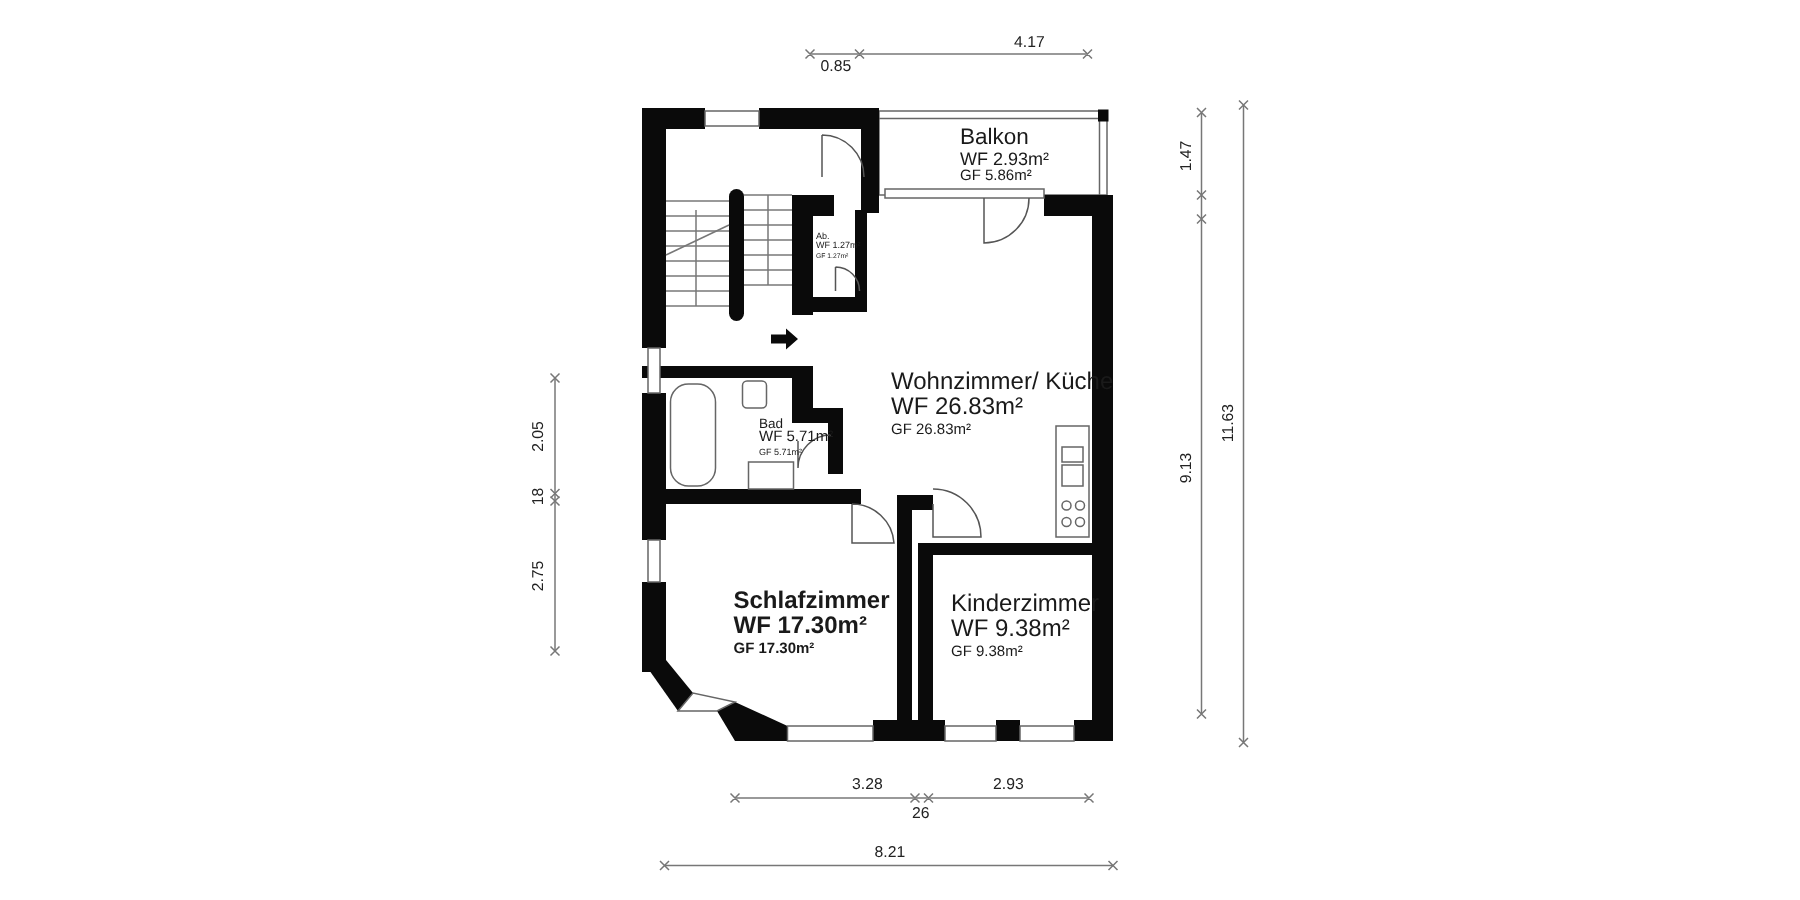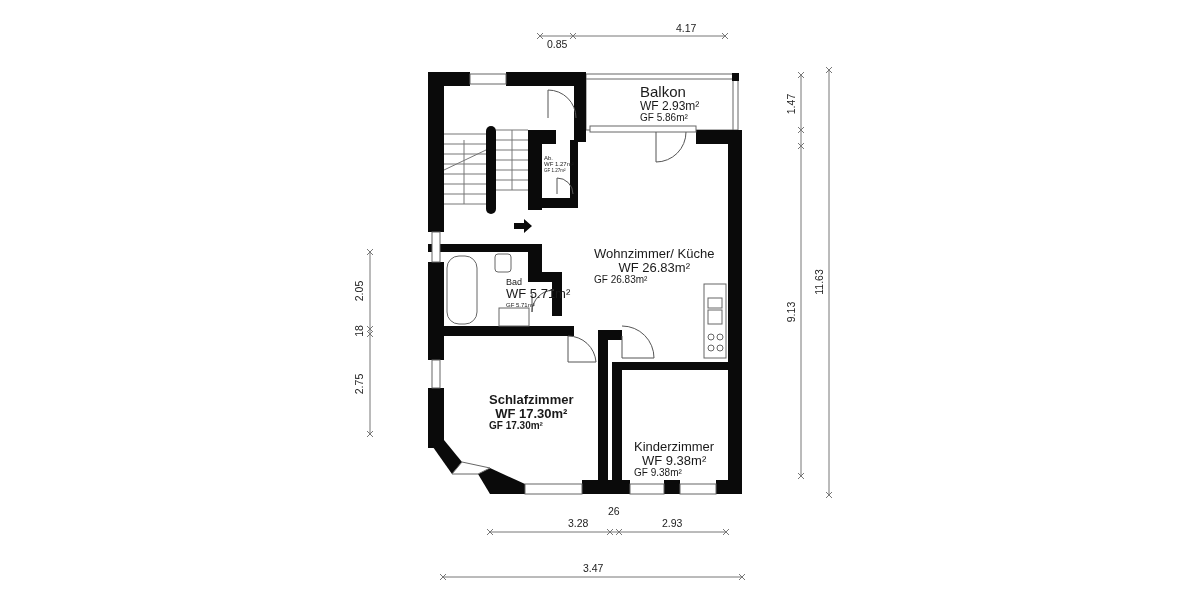--- a/index.html
+++ b/index.html
@@ -1,22 +1,22 @@
 <!DOCTYPE html>
 <html><head>
   <meta charset="utf-8">
   <style>
     html, body { margin: 0; padding: 0; background: #ffffff; }
     body { width: 1200px; height: 600px; position: relative; overflow: hidden; font-family: "Liberation Sans", sans-serif; color: #1a1a1a; }
     svg.plan { position: absolute; left: 0; top: 0; }
     .lbl { position: absolute; line-height: 1.05; white-space: nowrap; }
     .lbl .name { font-size: 15px; display: block; }
-    .lbl .wf { font-size: 12px; display: block; text-align: center; }
+    .lbl .wf { font-size: 12px; display: block; }
     .lbl .gf { font-size: 10px; display: block; margin-top: 1px; }
-    .lbl.big .name, .lbl.big .wf { font-size: 13px; }
+    .lbl.big .name, .lbl.big .wf { font-size: 16px; }
     .lbl.tiny .name, .lbl.tiny .wf { font-size: 6px; }
     .lbl.tiny .gf { font-size: 4.5px; }
     .dim { position: absolute; font-size: 10.5px; color: #222; white-space: nowrap; }
     .dim.v { transform: rotate(-90deg); transform-origin: center center; }
   </style>
 </head>
 <body>
 
 <svg class="plan" width="1200" height="600" viewBox="0 0 1200 600" xmlns="http://www.w3.org/2000/svg">
   <g stroke="#777" stroke-width="1" fill="none">
@@ -153,49 +153,49 @@
 </div>
 
 <div class="lbl tiny" style="left:544px;top:155px;">
   <span class="name">Ab.</span>
   <span class="wf">WF 1.27m²</span>
   <span class="gf">GF 1.27m²</span>
 </div>
 
 <div class="lbl" style="left:482px;top:278px;margin-left:24px;">
   <span class="name" style="font-size:9px">Bad</span>
-  <span class="wf" style="font-size:13px">WF 5.71m²</span>
+  <span class="wf" style="font-size:10px">WF 5.71m²</span>
   <span class="gf" style="font-size:6px">GF 5.71m²</span>
 </div>
 
 <div class="lbl big" style="left:594px;top:247px;">
   <span class="name">Wohnzimmer/ Küche</span>
   <span class="wf">WF 26.83m²</span>
   <span class="gf">GF 26.83m²</span>
 </div>
 
 <div class="lbl big" style="left:489px;top:393px;font-weight:bold;">
   <span class="name">Schlafzimmer</span>
   <span class="wf">WF 17.30m²</span>
   <span class="gf">GF 17.30m²</span>
 </div>
 
-<div class="lbl big" style="left:634px;top:395px;margin-top:45px;">
+<div class="lbl big" style="left:634px;top:395px;">
   <span class="name">Kinderzimmer</span>
   <span class="wf">WF 9.38m²</span>
   <span class="gf">GF 9.38m²</span>
 </div>
 
 <span class="dim" style="left:547px;top:22px;margin-top:16px;">0.85</span>
 <span class="dim" style="left:640px;top:22px;margin-left:36px;">4.17</span>
 
 <span class="dim" style="left:568px;top:517px;">3.28</span>
-<span class="dim" style="left:608px;top:505px;">26</span>
+<span class="dim" style="left:608px;top:536px;">26</span>
 <span class="dim" style="left:662px;top:517px;">2.93</span>
-<span class="dim" style="left:583px;top:562px;">3.47</span>
+<span class="dim" style="left:583px;top:562px;">8.21</span>
 
 <span class="dim v" style="left:349px;top:285px;">2.05</span>
 <span class="dim v" style="left:353px;top:325px;">18</span>
 <span class="dim v" style="left:349px;top:378px;">2.75</span>
 
 <span class="dim v" style="left:781px;top:98px;">1.47</span>
 <span class="dim v" style="left:781px;top:306px;">9.13</span>
 <span class="dim v" style="left:806px;top:276px;">11.63</span>
 
 </body></html>

